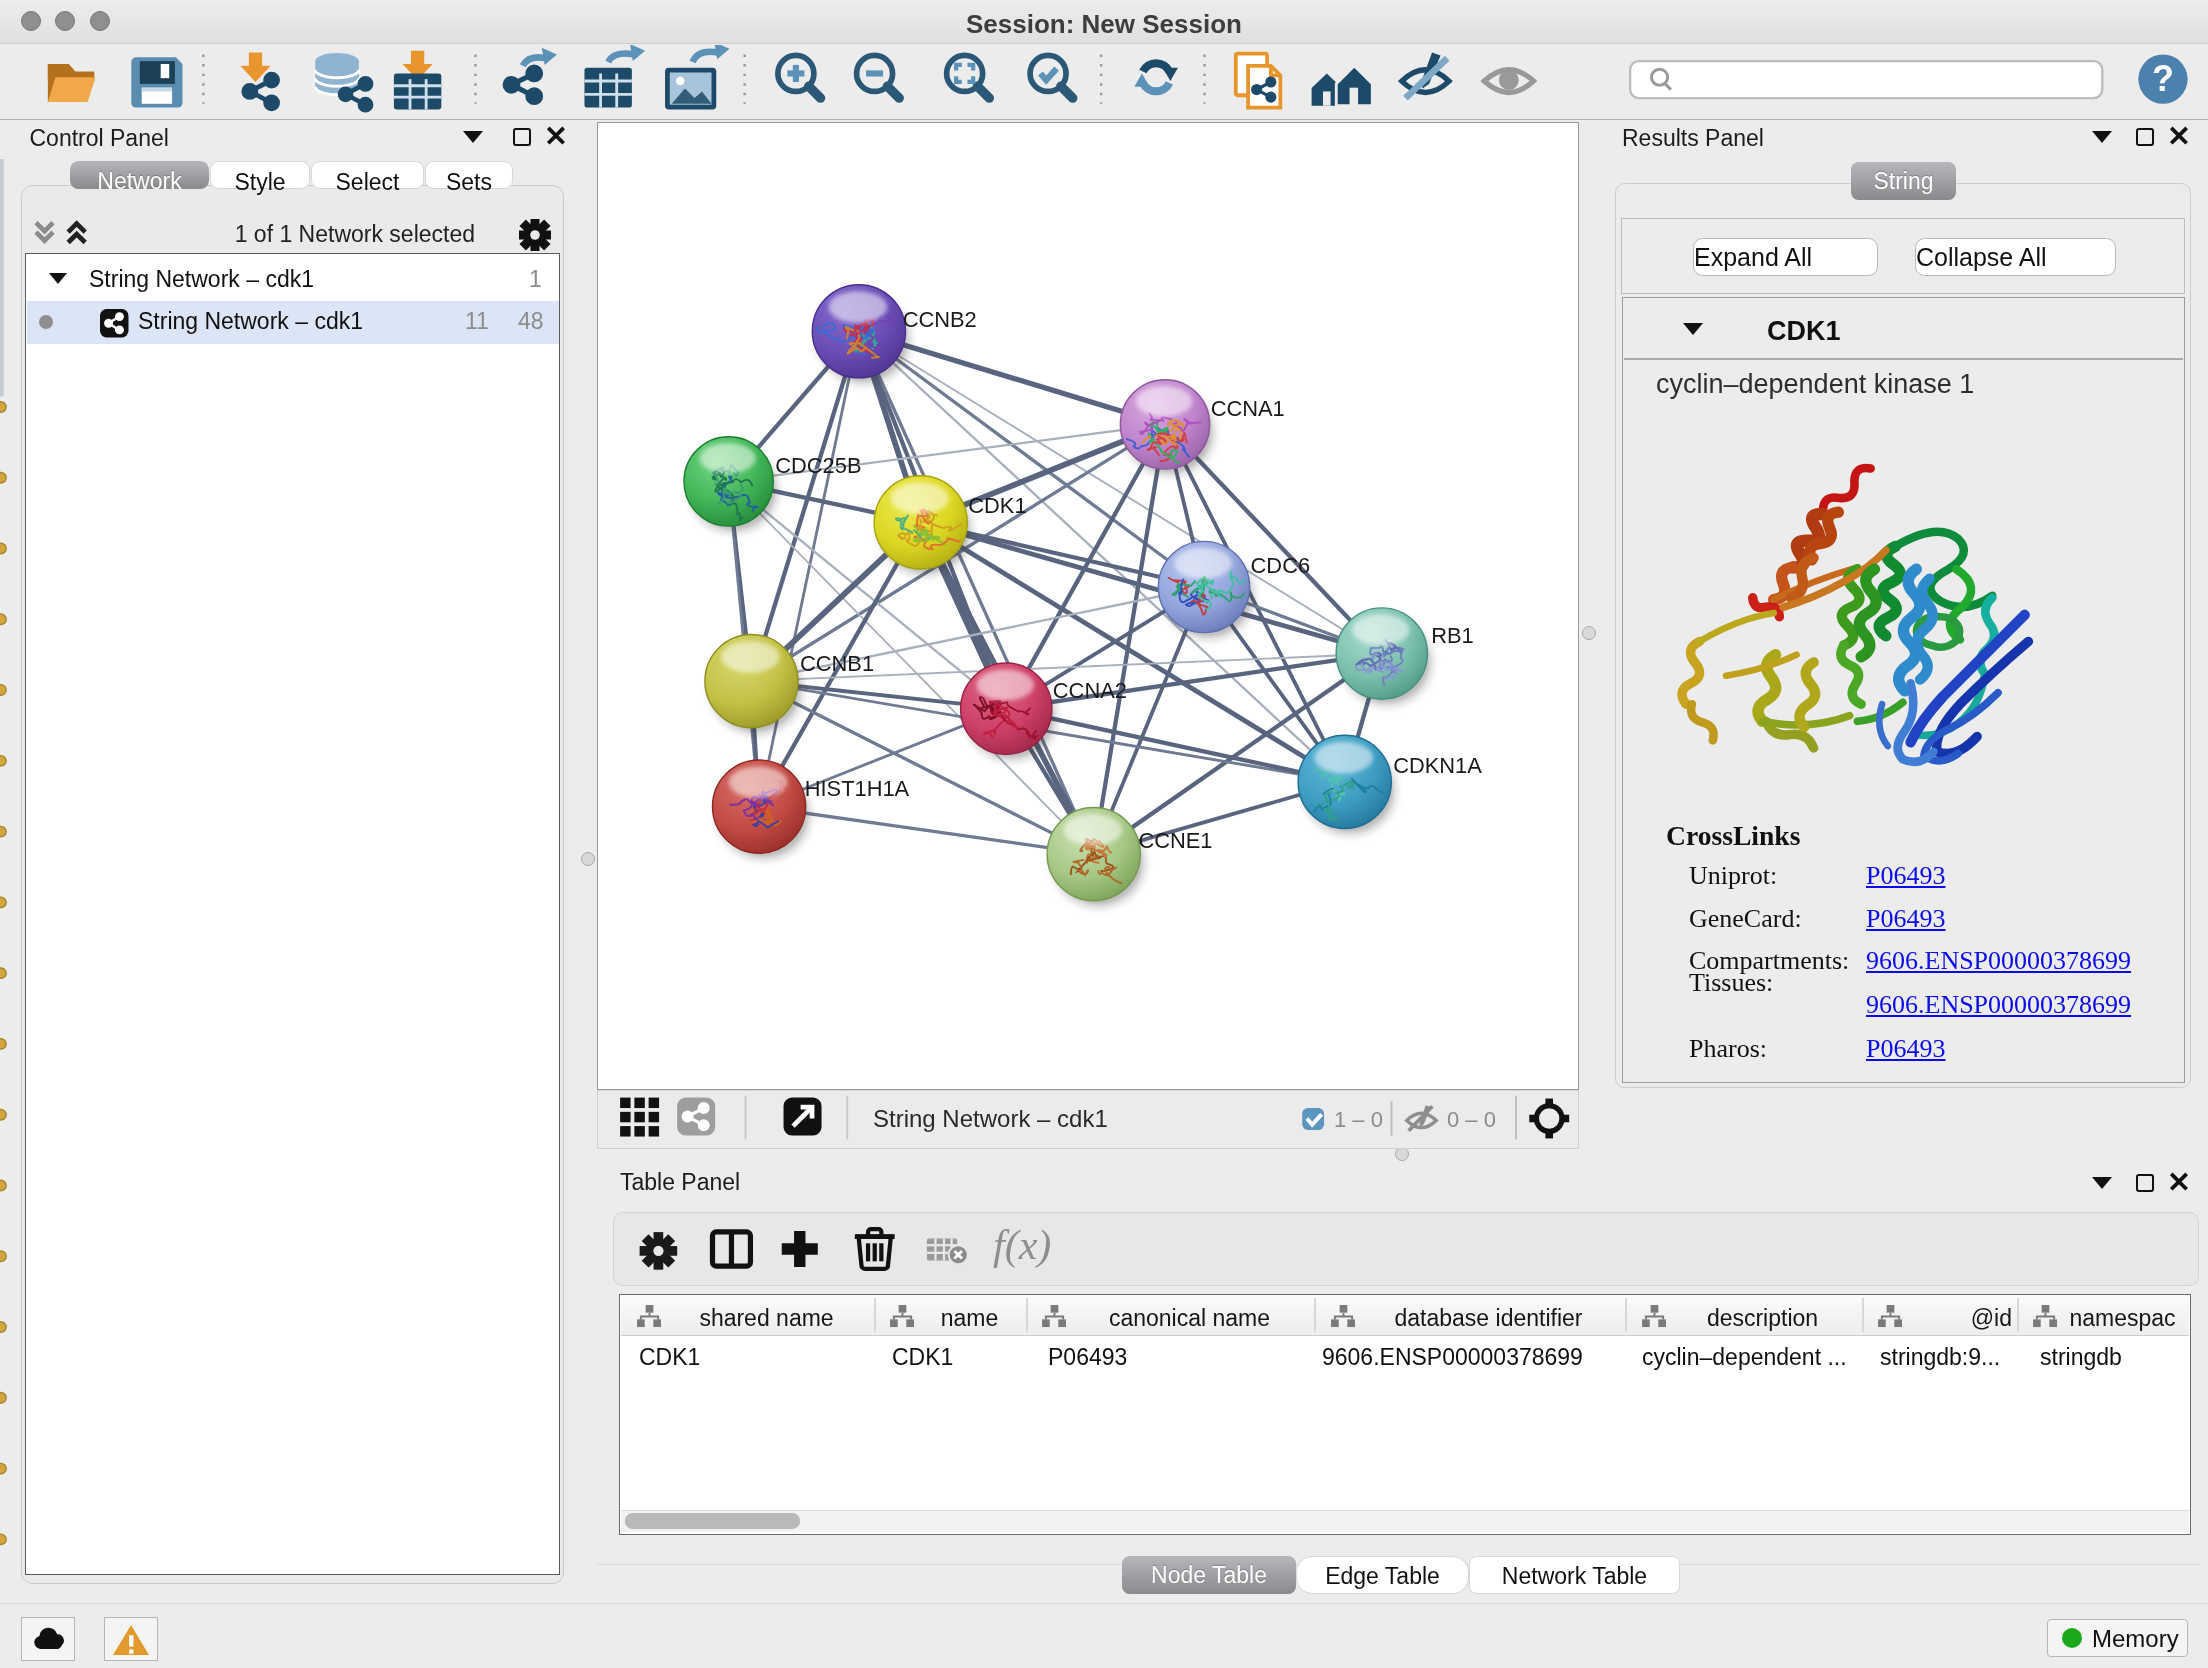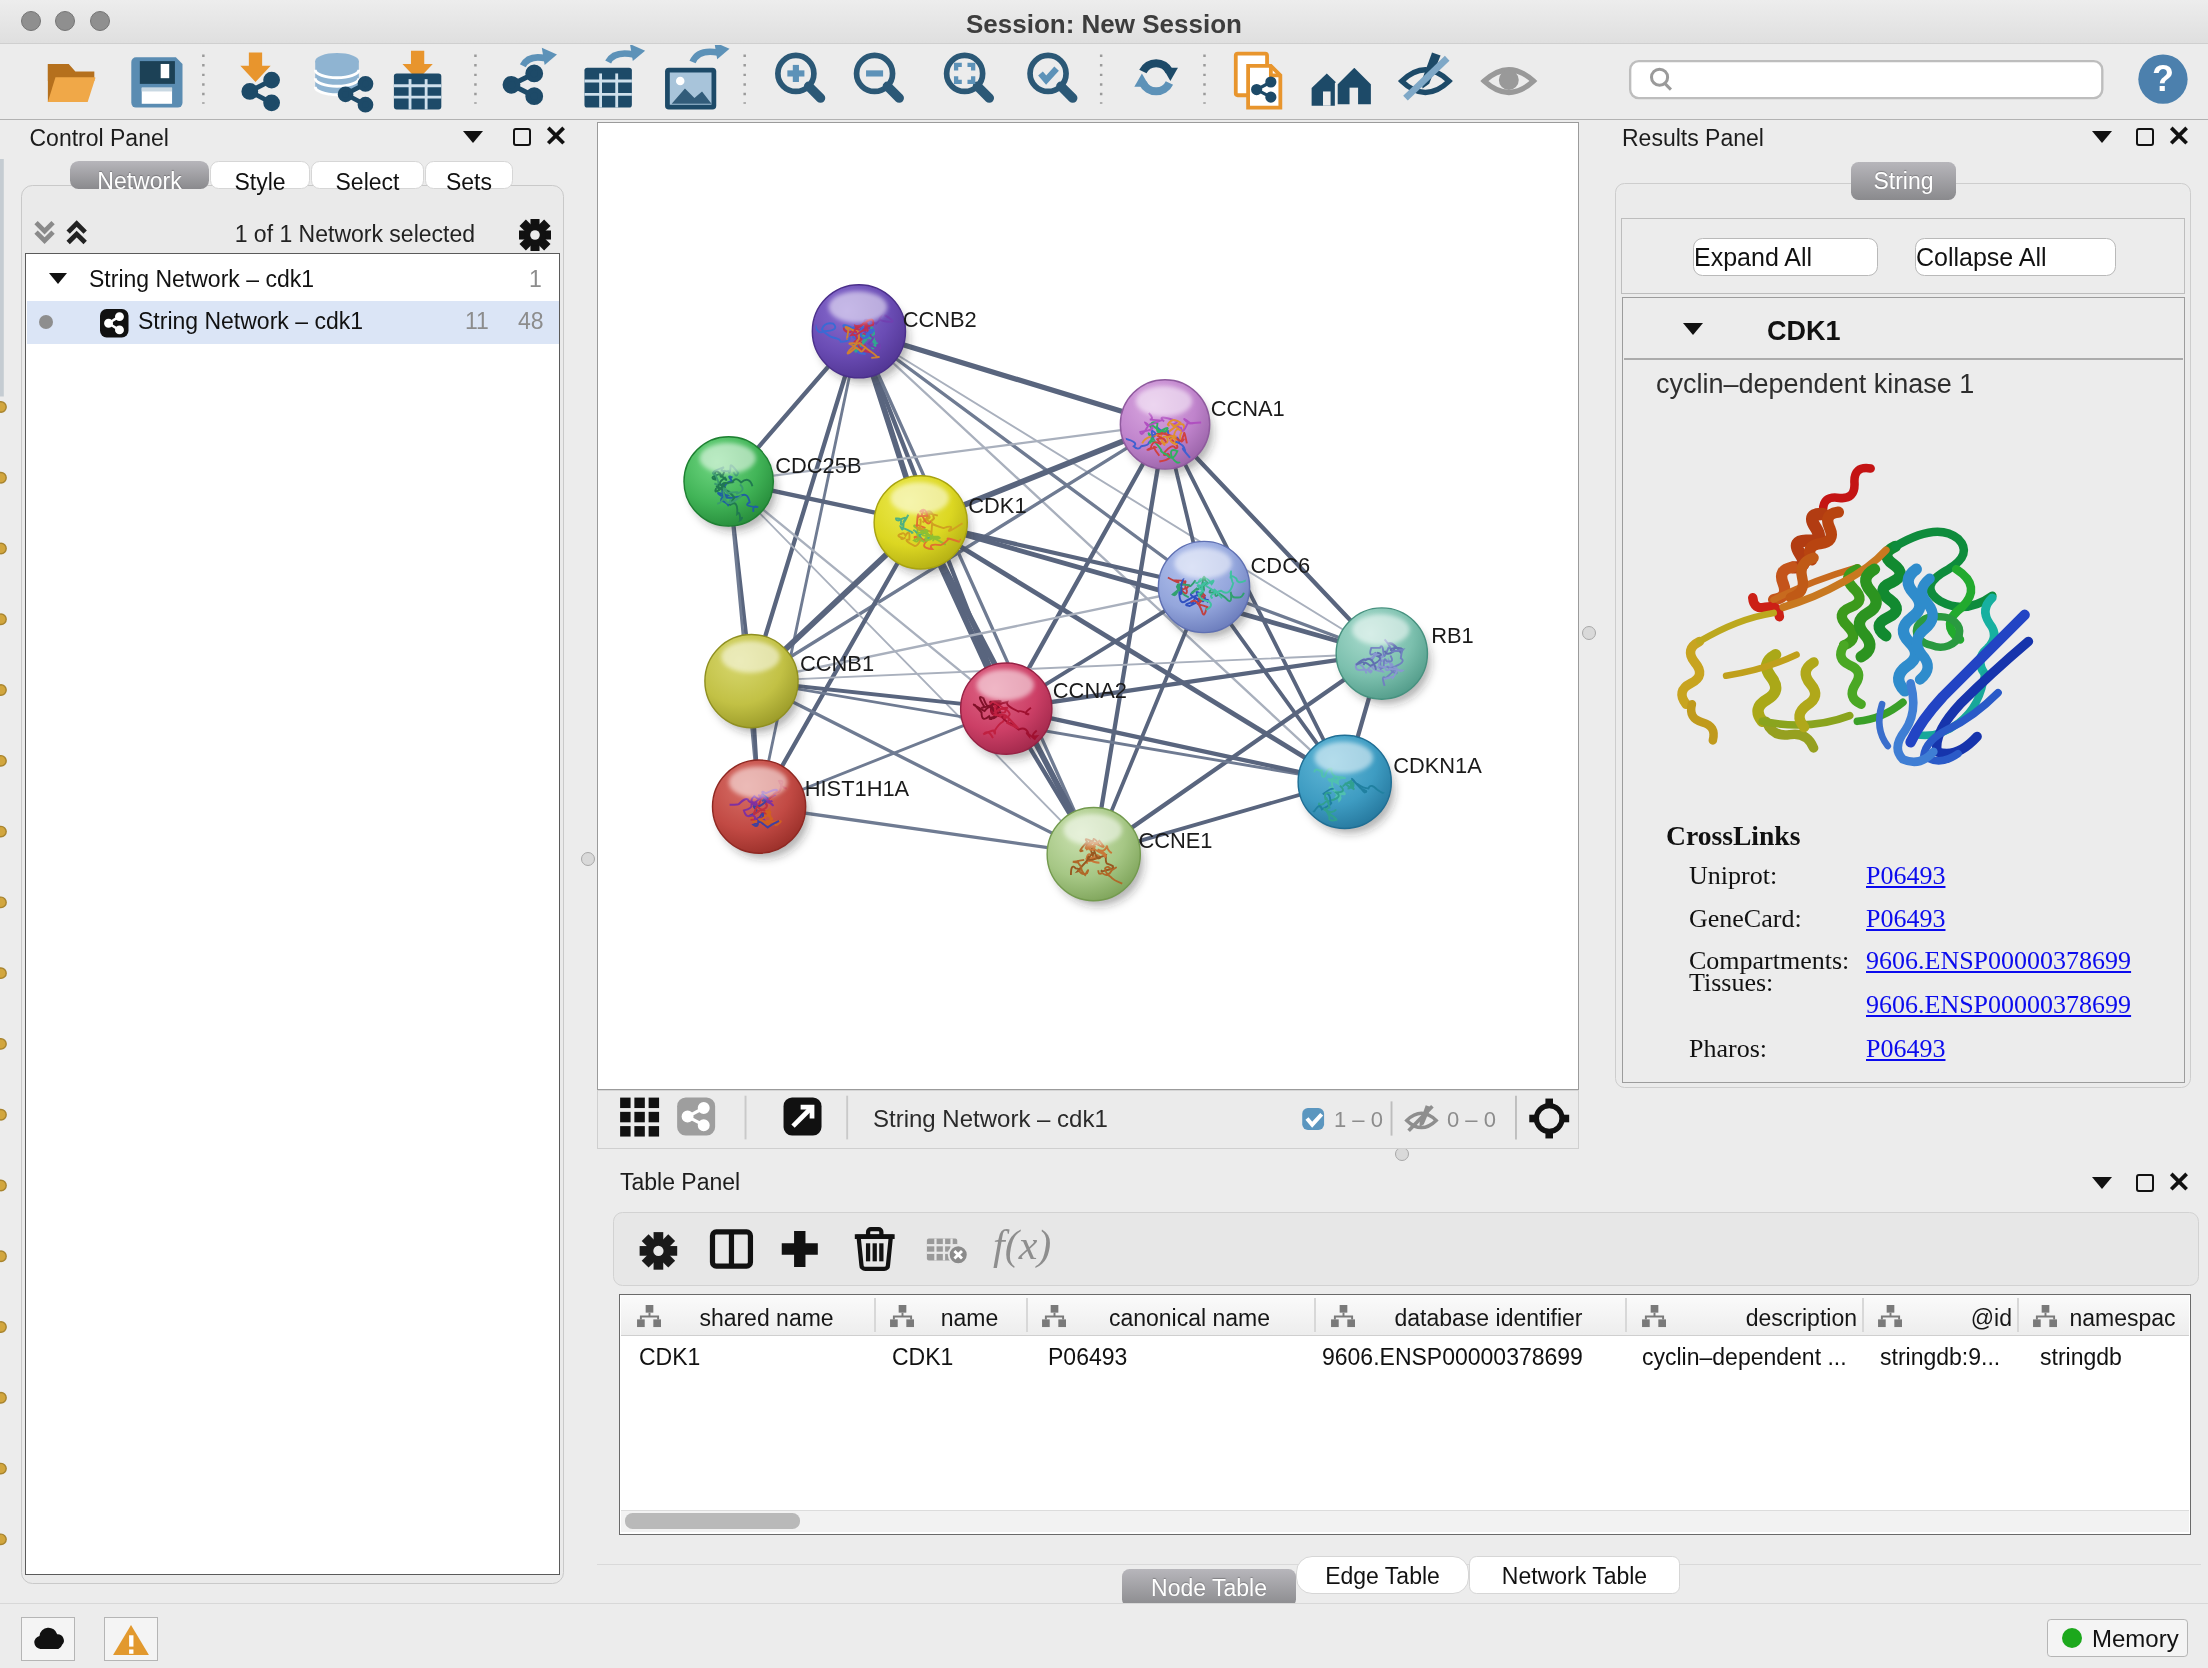--- a/index.html
+++ b/index.html
@@ -765,21 +765,21 @@
 <div class="abs" style="left:1357px; top:1305px; width:263px; text-align:center; font-size:23px; color:#161616;">database identifier</div>
 <div class="abs hsep" style="left:1625px; top:1298px;"></div>
 <svg class="abs" style="left:1642px; top:1305px;" width="25" height="23" viewBox="0 0 26 24">
 <g fill="#7a7a7a">
       <rect x="9" y="0" width="8" height="8"></rect>
       <rect x="0" y="15" width="8" height="8"></rect>
       <rect x="17" y="15" width="8" height="8"></rect>
     </g>
 <path d="M13 8 v4 M4 15 v-3 h18 v3" fill="none" stroke="#7a7a7a" stroke-width="2"></path>
 </svg>
-<div class="abs" style="left:1668px; top:1305px; width:189px; text-align:right; font-size:23px; color:#161616;">description</div>
+<div class="abs" style="left:1668px; top:1305px; width:189px; text-align:center; font-size:23px; color:#161616;">description</div>
 <div class="abs hsep" style="left:1862px; top:1298px;"></div>
 <svg class="abs" style="left:1878px; top:1305px;" width="25" height="23" viewBox="0 0 26 24">
 <g fill="#7a7a7a">
       <rect x="9" y="0" width="8" height="8"></rect>
       <rect x="0" y="15" width="8" height="8"></rect>
       <rect x="17" y="15" width="8" height="8"></rect>
     </g>
 <path d="M13 8 v4 M4 15 v-3 h18 v3" fill="none" stroke="#7a7a7a" stroke-width="2"></path>
 </svg>
 <div class="abs" style="left:1905px; top:1305px; width:107px; text-align:right; font-size:23px; color:#161616;">@id</div>
@@ -796,21 +796,21 @@
   <div class="abs cell" style="left:639px; top:1344px;">CDK1</div>
   <div class="abs cell" style="left:892px; top:1344px;">CDK1</div>
   <div class="abs cell" style="left:1048px; top:1344px;">P06493</div>
   <div class="abs cell" style="left:1322px; top:1344px;">9606.ENSP00000378699</div>
   <div class="abs cell" style="left:1642px; top:1344px;">cyclin–dependent ...</div>
   <div class="abs cell" style="left:1880px; top:1344px;">stringdb:9...</div>
   <div class="abs cell" style="left:2040px; top:1344px;">stringdb</div>
   <div class="abs" style="left:621px; top:1510px; width:1568px; height:22px; background:#f2f2f2; border-top:1px solid #dcdcdc;"></div>
   <div class="abs" style="left:625px; top:1513px; width:175px; height:16px; background:#b9b9b9; border-radius:7.6px;"></div>
   <div class="abs" style="left:597px; top:1564px; width:1604px; height:1px; background:#d9d9d9;"></div>
-  <div class="abs tab tabsel" style="left:1122px; top:1556px; width:174px; height:38px; line-height:38px; border-radius:7.6px;margin-top:13px;">Node Table</div>
+  <div class="abs tab tabsel" style="left:1122px; top:1556px; width:174px; height:38px; line-height:38px; border-radius:7.6px;">Node Table</div>
   <div class="abs tab tabun" style="left:1296px; top:1556px; width:173px; height:38px; line-height:38px; border-radius:16px;">Edge Table</div>
   <div class="abs tab tabun" style="left:1469px; top:1556px; width:211px; height:38px; line-height:38px; border-radius:7.6px;">Network Table</div>
 
   <div class="abs statusbar"></div>
   <div class="abs sbtn" style="left:21px; top:1617px; width:54px; height:44px;"></div>
   <svg class="abs" style="left:28.5px; top:1626px;" width="40" height="27" viewBox="0 0 42 28">
     <path d="M12 24 a7 7 0 0 1 -1 -13.8 a9.5 9.5 0 0 1 18.6 -1.6 a6.5 6.5 0 0 1 5.2 11 a7 7 0 0 1 -4 4.4 z" fill="#111"></path>
   </svg>
   <div class="abs sbtn" style="left:104px; top:1617px; width:54px; height:44px;"></div>
   <svg class="abs" style="left:111px; top:1623px;" width="40" height="34" viewBox="0 0 42 36">

